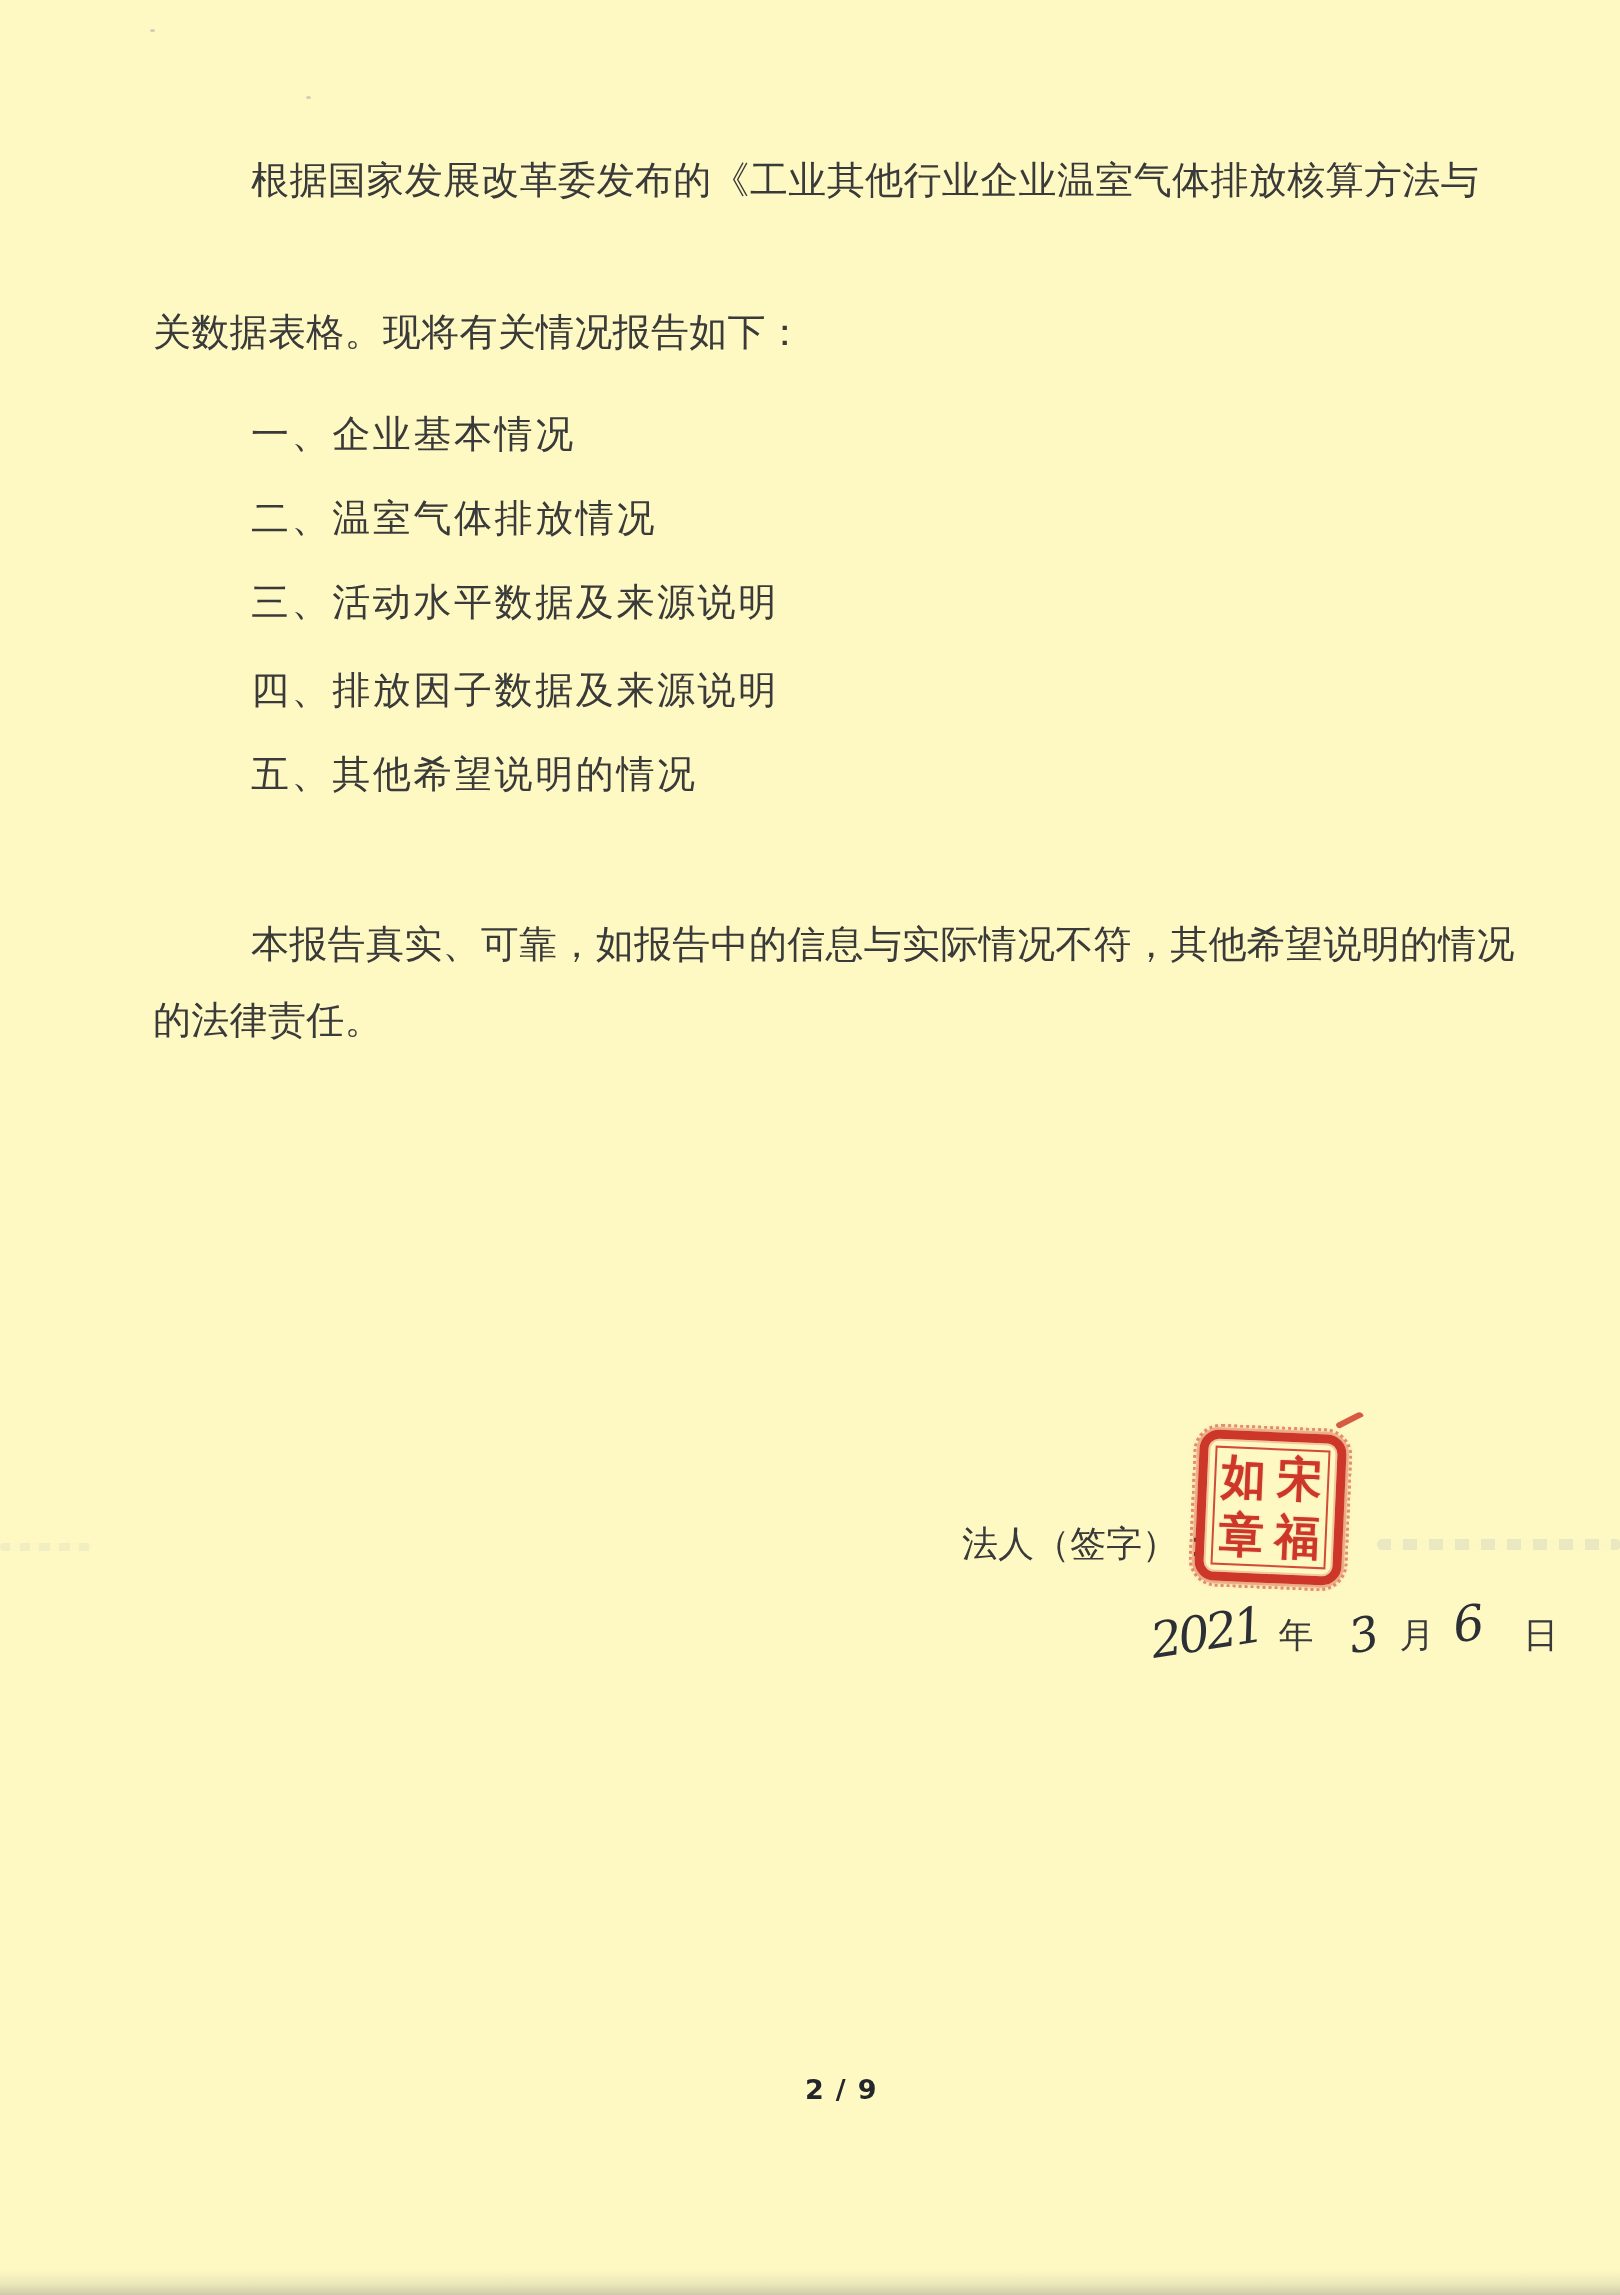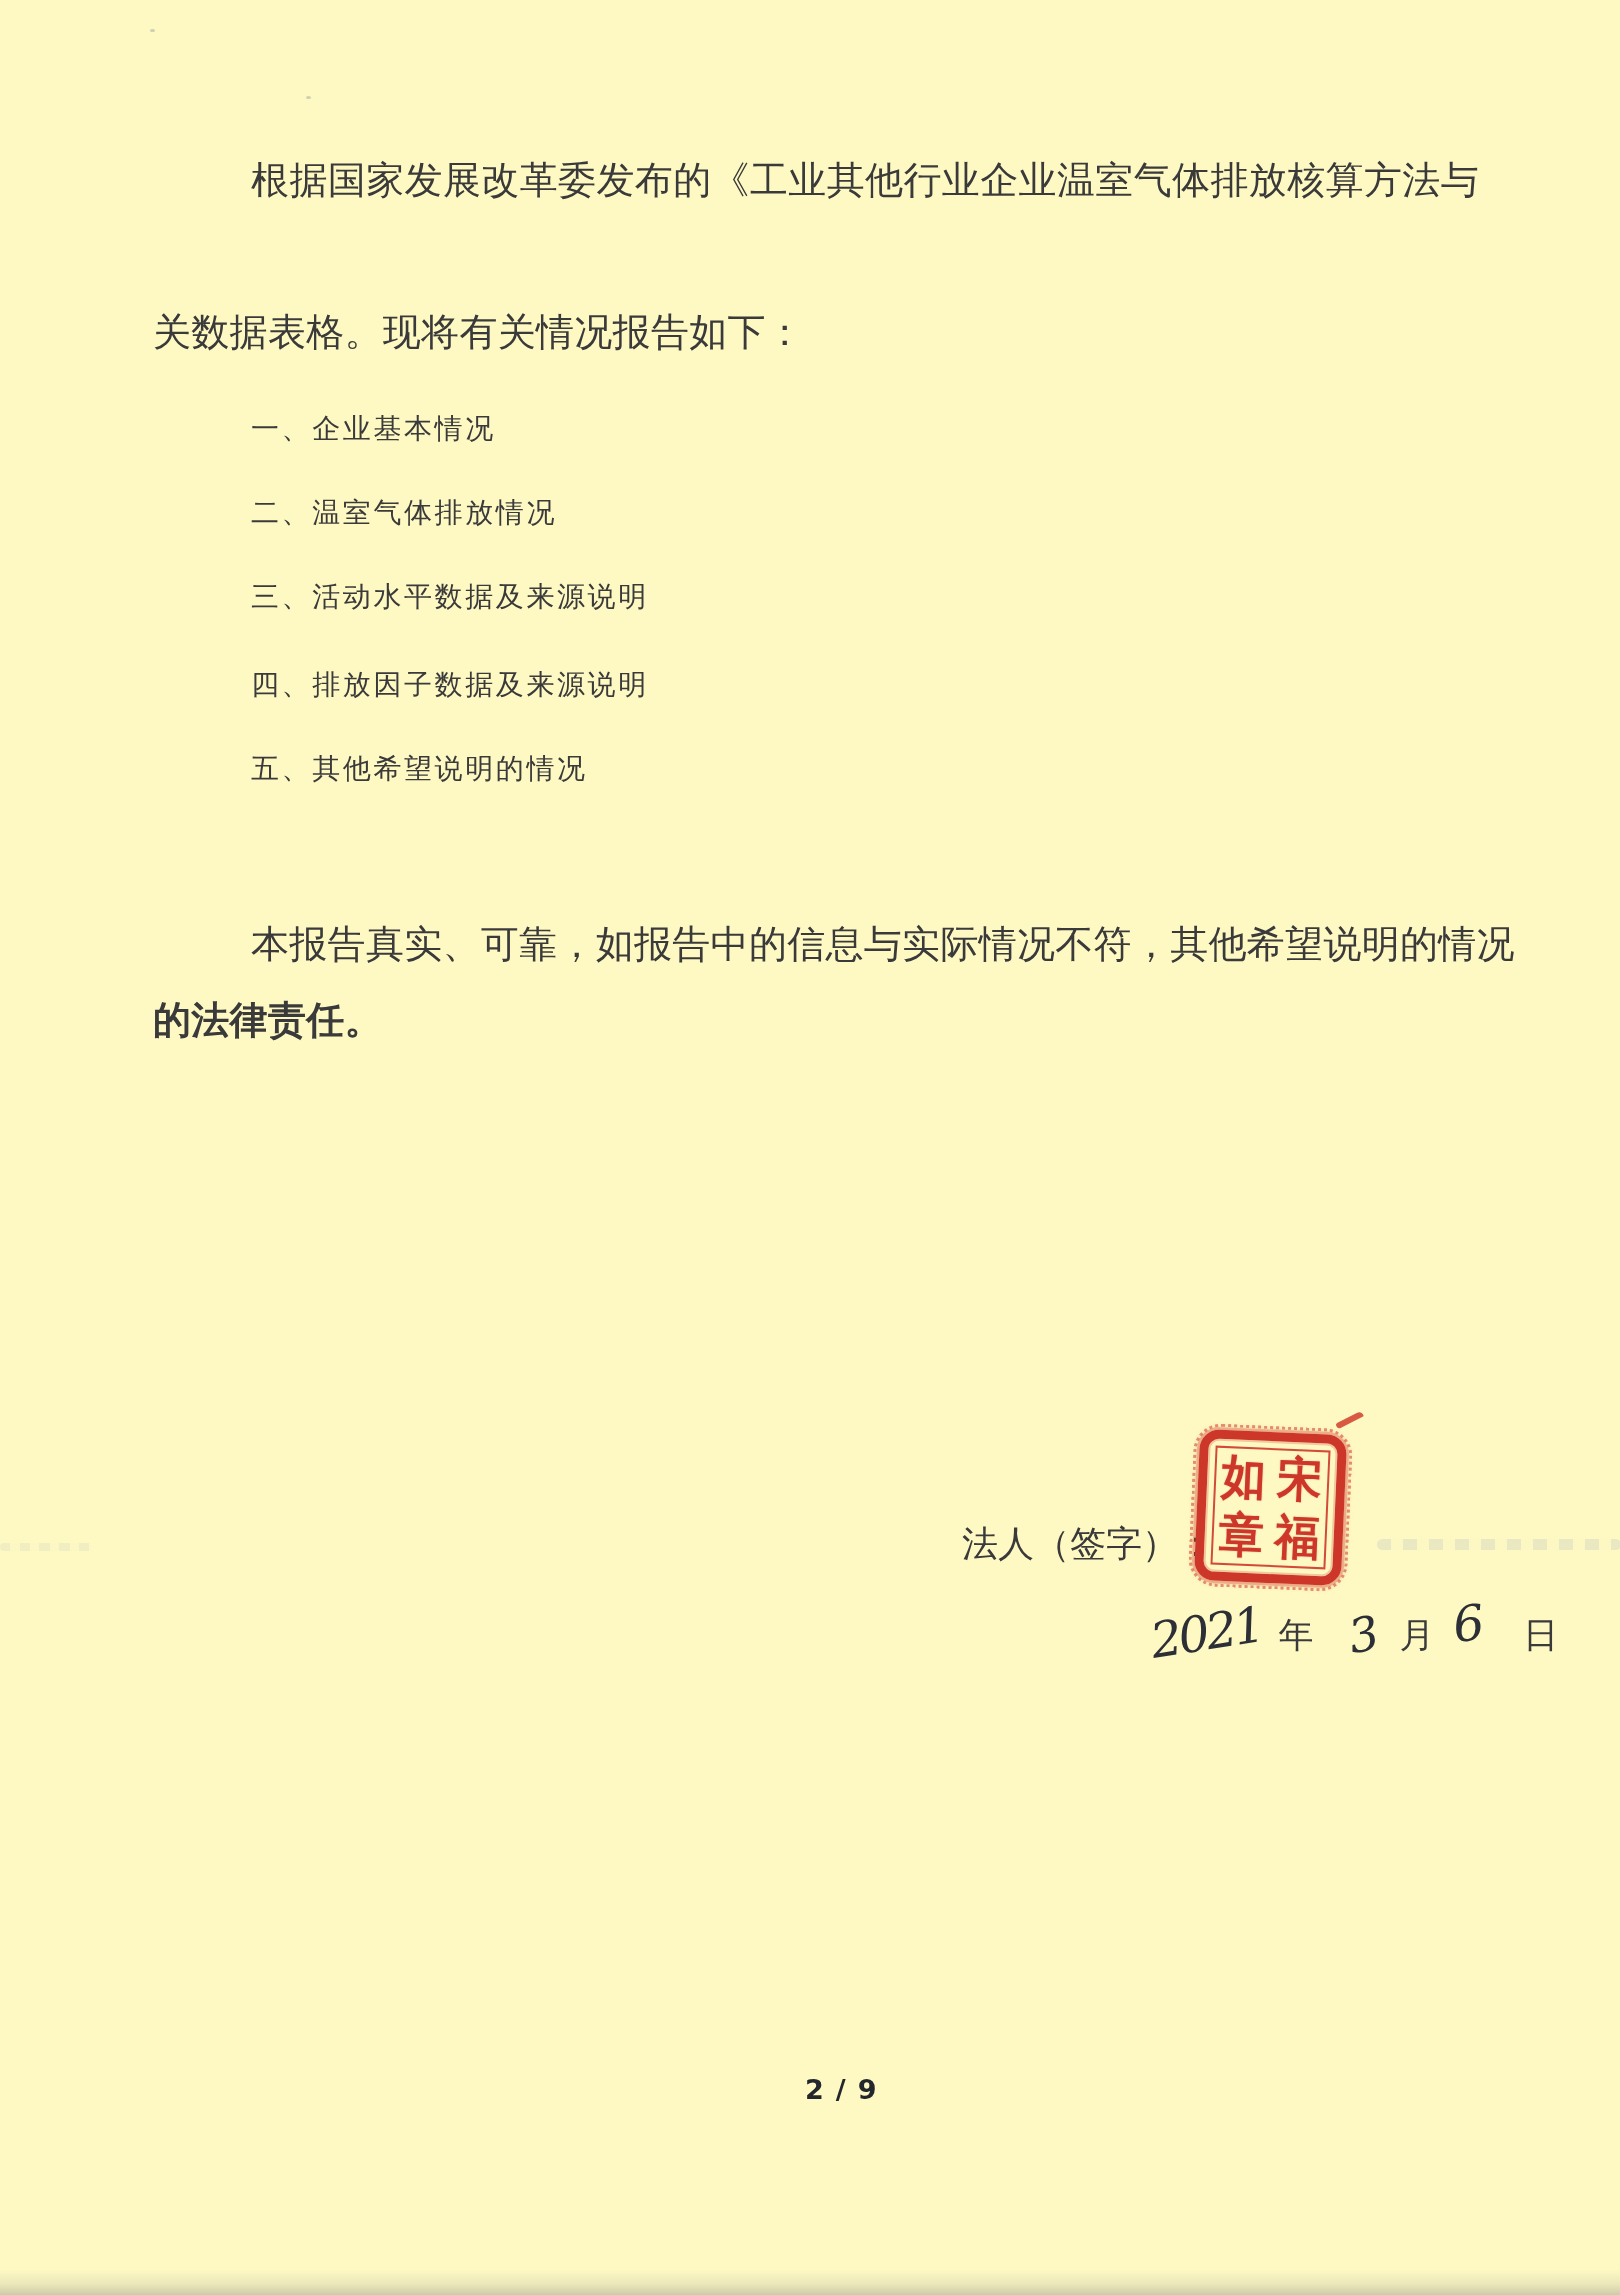--- a/index.html
+++ b/index.html
@@ -40,35 +40,35 @@
     display: inline-block;
     padding: 0 9.2px;
     border-bottom: 2.6px solid #3f3f3f;
     font-size: 38px;
   }
 
   
   .toc-item {
     position: absolute;
     left: 251px;
-    font-size: 28px;
+    font-size: 38px;
     line-height: 1.1;
     letter-spacing: 2.6px;
     color: #3a3a3a;
     white-space: nowrap;
   }
   .toc-0 { top: 414px; }
   .toc-1 { top: 498px; }
   .toc-2 { top: 582px; }
   .toc-3 { top: 670px; }
   .toc-4 { top: 754px; }
 
   
   .line-decl1 { top: 923px; }
-  .line-decl2 { top: 999px; font-weight: bold; }
+  .line-decl2 { top: 999px; }
 
   
   .sig-label {
     position: absolute;
     left: 962px;
     top: 1520px;
     font-size: 36px;
     letter-spacing: 0px;
     color: #3a3a3a;
     white-space: nowrap;

